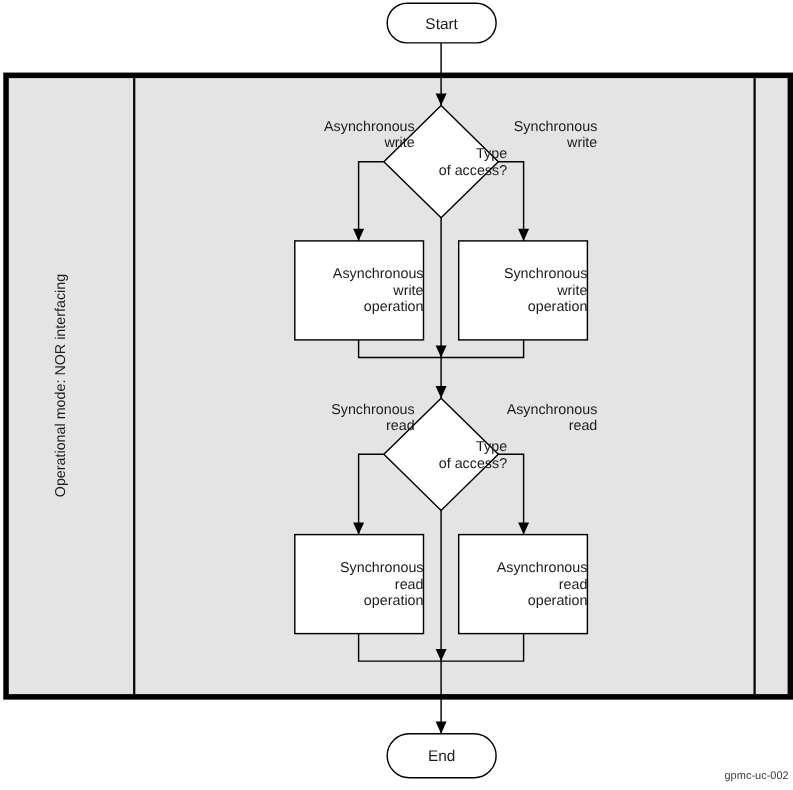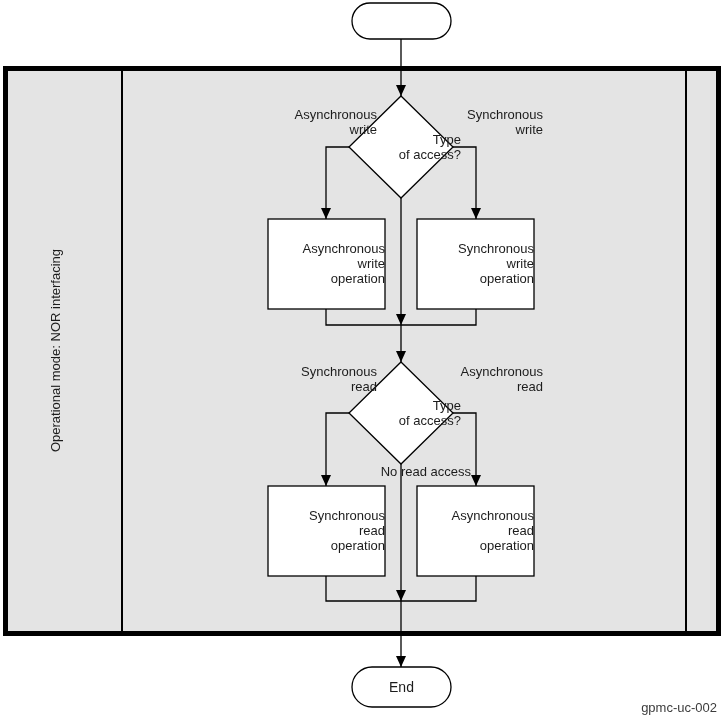--- a/index.html
+++ b/index.html
@@ -31,21 +31,21 @@
   .br-wr { left:423px; top:107px; width:120px; }
   .br-wn { left:330px; top:198px; width:141px; }
   .br-rl { left:257px; top:364px; width:120px; }
   .br-rr { left:423px; top:364px; width:120px; }
   .br-rn { left:330px; top:464px; width:141px; }
   .box-lbl { width:117px; }
   .b1l { left:268px; top:241px; }
   .b1r { left:417px; top:241px; }
   .b2l { left:268px; top:508px; }
   .b2r { left:417px; top:508px; }
-  .fig-id { position:absolute; right:4px; top:700px; font-size:13px; color:#3c3c3c; }
+  .fig-id { position:absolute; right:4px; top:700px; font-size:10px; color:#3c3c3c; }
 </style>
 </head>
 <body>
 
 <div class="page">
 
   <div class="frame"></div>
   <div class="divider left"></div>
   <div class="divider right"></div>
   <div class="lane-label">Operational mode: NOR interfacing</div>
@@ -81,20 +81,21 @@
       <polygon points="401,96 453,147 401,198 349,147"></polygon>
       <rect x="268" y="219" width="117" height="90"></rect>
       <rect x="417" y="219" width="117" height="90"></rect>
       <polygon points="401,362 453,413 401,464 349,413"></polygon>
       <rect x="268" y="486" width="117" height="90"></rect>
       <rect x="417" y="486" width="117" height="90"></rect>
       <rect x="352" y="667" width="99" height="40" rx="20" ry="20"></rect>
     </g>
   </svg>
 
+  <div class="term-label start">Start</div>
 
   <div class="lbl dec1">
     <span>Type</span>
     <span>of access?</span>
   </div>
 
   <div class="lbl br-wl">
     <span>Asynchronous</span>
     <span>write</span>
   </div>
@@ -120,21 +121,20 @@
   </div>
 
   <div class="lbl br-rl">
     <span>Synchronous</span>
     <span>read</span>
   </div>
   <div class="lbl br-rr">
     <span>Asynchronous</span>
     <span>read</span>
   </div>
-  <div class="lbl br-rn">No read access</div>
 
   <div class="lbl box-lbl b2l">
     <span>Synchronous</span>
     <span>read</span>
     <span>operation</span>
   </div>
   <div class="lbl box-lbl b2r">
     <span>Asynchronous</span>
     <span>read</span>
     <span>operation</span>

